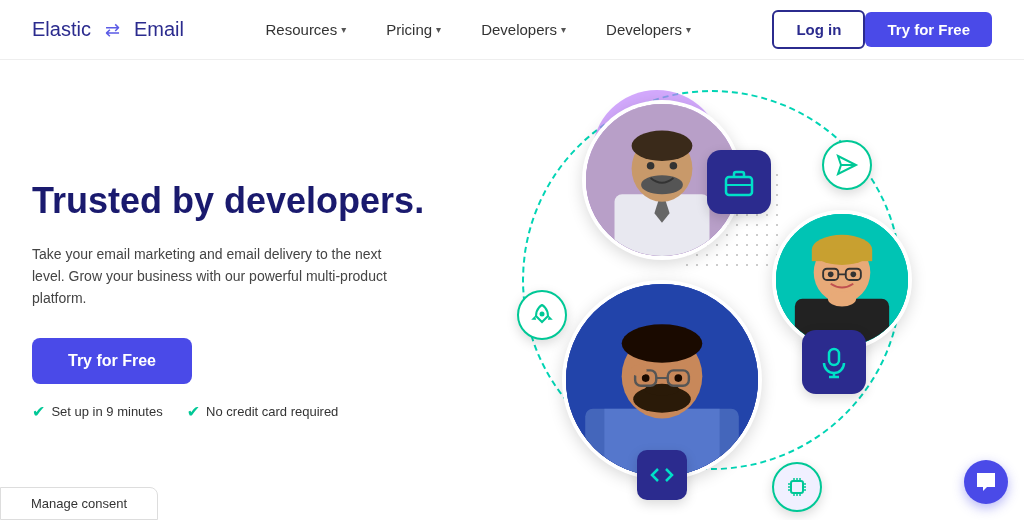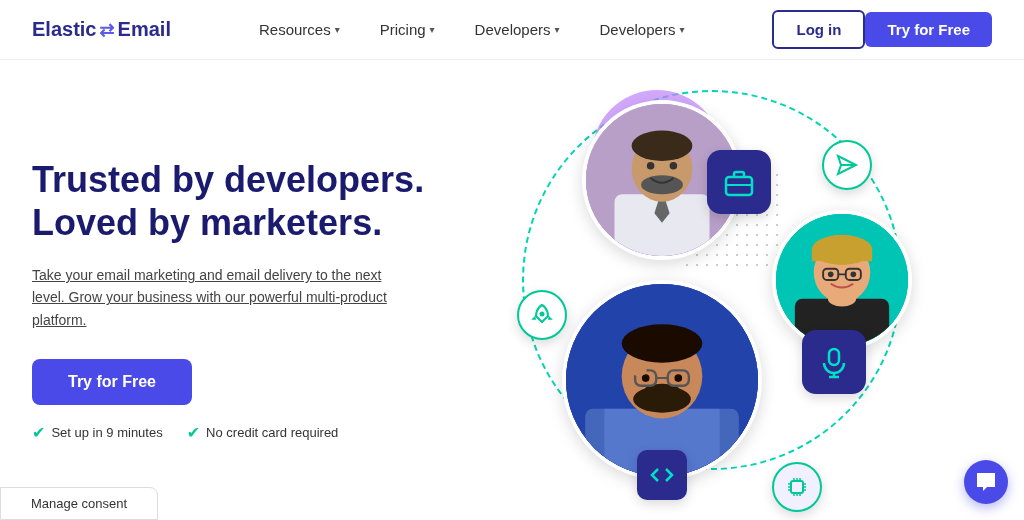--- a/index.html
+++ b/index.html
@@ -4,21 +4,21 @@
   <style>
     * { margin: 0; padding: 0; box-sizing: border-box; }
     body { font-family: 'Segoe UI', Arial, sans-serif; background: #fff; overflow: hidden; width: 1024px; height: 520px; }
 
     
     nav {
       display: flex; align-items: center; justify-content: space-between;
       padding: 0 32px; height: 60px; border-bottom: 1px solid #eee;
       background: #fff; position: relative; z-index: 10;
     }
-    .logo { display: flex; align-items: center; gap: 3px; font-size: 20px; font-weight: 700; color: #2b2b8e; text-decoration: none; }
+    .logo { display: flex; align-items: center; gap: 14px; font-size: 20px; font-weight: 400; color: #2b2b8e; text-decoration: none; }
     .logo-arrows { color: #5b5be6; font-size: 18px; }
     .nav-links { display: flex; align-items: center; gap: 8px; }
     .nav-item {
       padding: 8px 16px; font-size: 15px; color: #333; cursor: pointer;
       display: flex; align-items: center; gap: 4px; border: none; background: none;
     }
     .nav-item .chevron { font-size: 10px; color: #555; }
     .nav-actions { display: flex; align-items: center; }
     .btn-login {
       padding: 9px 22px; border: 2px solid #2b2b8e; border-radius: 6px;
@@ -29,21 +29,21 @@
       background: #4a4ae8; color: #fff; font-size: 15px; font-weight: 600; cursor: pointer;
     }
 
     
     .hero {
       display: flex; align-items: center; padding: 20px 20px 0 32px;
       height: calc(520px - 60px); position: relative; overflow: hidden;
     }
     .hero-left { flex: 0 0 430px; z-index: 2; }
     .hero-title { font-size: 36px; font-weight: 800; color: #1a1a6e; line-height: 1.2; margin-bottom: 20px; }
-    .hero-desc { font-size: 14px; color: #444; line-height: 1.6; margin-bottom: 28px; max-width: 380px; text-decoration: underline; }
+    .hero-desc { font-size: 14px; color: #444; line-height: 1.6; margin-bottom: 28px; max-width: 380px; }
     .btn-hero {
       padding: 14px 32px; background: #4a4ae8; color: #fff; border: none;
       border-radius: 8px; font-size: 16px; font-weight: 700; cursor: pointer; margin-bottom: 18px; display: block;
       width: 160px;
     }
     .hero-checks { display: flex; gap: 24px; align-items: center; }
     .check-item { display: flex; align-items: center; gap: 6px; font-size: 13px; color: #333; }
     .check-icon { color: #00c896; font-size: 16px; }
 
     
@@ -152,21 +152,20 @@
   <div class="nav-actions">
     <button class="btn-login">Log in</button>
     <button class="btn-try">Try for Free</button>
   </div>
 </nav>
 
 <div class="hero">
   <div class="hero-left">
     <h1 class="hero-title">
       <span>Trusted by developers.</span><br>
-      <span>Loved by marketers.</span>
     </h1>
     <p class="hero-desc">Take your email marketing and email delivery to the next level. Grow your business with our powerful multi-product platform.</p>
     <button class="btn-hero">Try for Free</button>
     <div class="hero-checks">
       <div class="check-item">
         <span class="check-icon">✔</span>
         <span>Set up in 9 minutes</span>
       </div>
       <div class="check-item">
         <span class="check-icon">✔</span>

